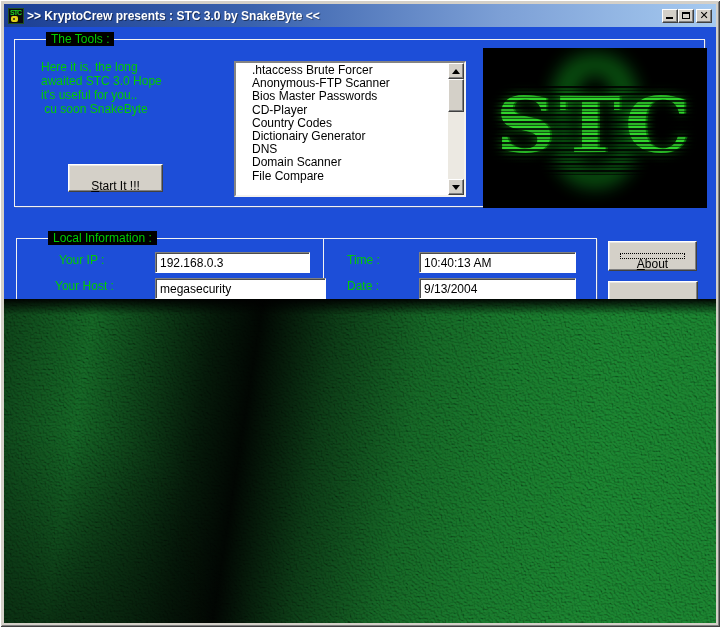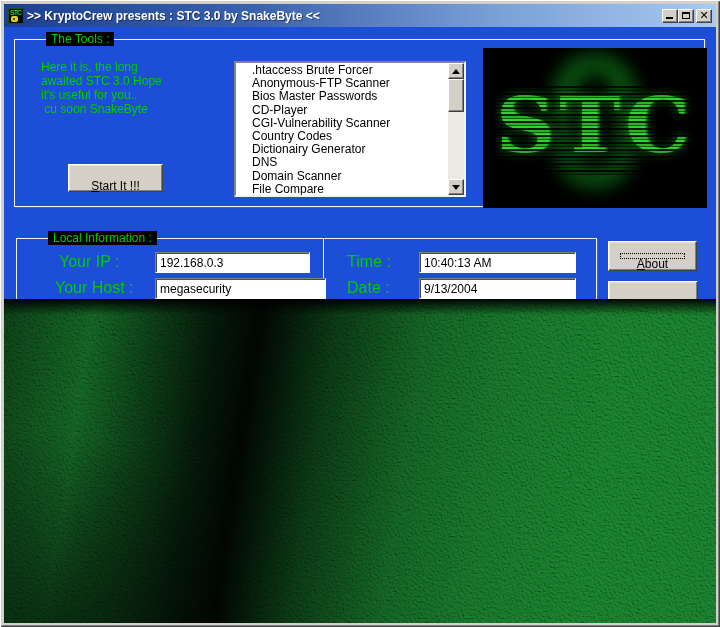--- a/index.html
+++ b/index.html
@@ -113,21 +113,21 @@
     text-shadow:0 0 10px rgba(40,255,40,0.55), 2px 0 0 rgba(10,120,10,0.8);
   }
   .logo-scan {
     position:absolute; left:0; top:36px; width:100%; height:92px;
     background:repeating-linear-gradient(180deg,
       rgba(0,0,0,0) 0 2px, rgba(0,0,0,0.85) 2px 4px,
       rgba(0,0,0,0.15) 4px 6px, rgba(0,0,0,0.6) 6px 7px);
   }
 
   
-  .fld-label { position:absolute; color:#00cc00; font-size:16px; white-space:pre; }
+  .fld-label { position:absolute; color:#00cc00; font-size:12px; white-space:pre; }
   .tb {
     position:absolute; height:21px; background:#fff; color:#000;
     border:1px solid; border-color:#808080 #ffffff #ffffff #808080;
     box-shadow: inset 1px 1px 0 #4c4c4c;
     font-size:12px; font-family:"Liberation Sans", sans-serif; padding:0 0 0 4px;
   }
 
   
   .texture { position:absolute; left:0; top:295px; width:712px; height:324px; overflow:hidden; background:#063; }
   .texture svg { display:block; }
@@ -181,21 +181,20 @@
       <button class="btn btn-start">
         <span class="btn-label">Start It !!!</span>
       </button>
 
       <div class="listbox">
         <div class="list-items">
           <div>.htaccess Brute Forcer</div>
           <div>Anonymous-FTP Scanner</div>
           <div>Bios Master Passwords</div>
           <div>CD-Player</div>
-          <div>CGI-Vulnerability Scanner</div>
           <div>Country Codes</div>
           <div>Dictionairy Generator</div>
           <div>DNS</div>
           <div>Domain Scanner</div>
           <div>File Compare</div>
         </div>
         <div class="scrollbar">
           <div class="sb-btn">
               <span class="tri-up"></span>
             </div>

